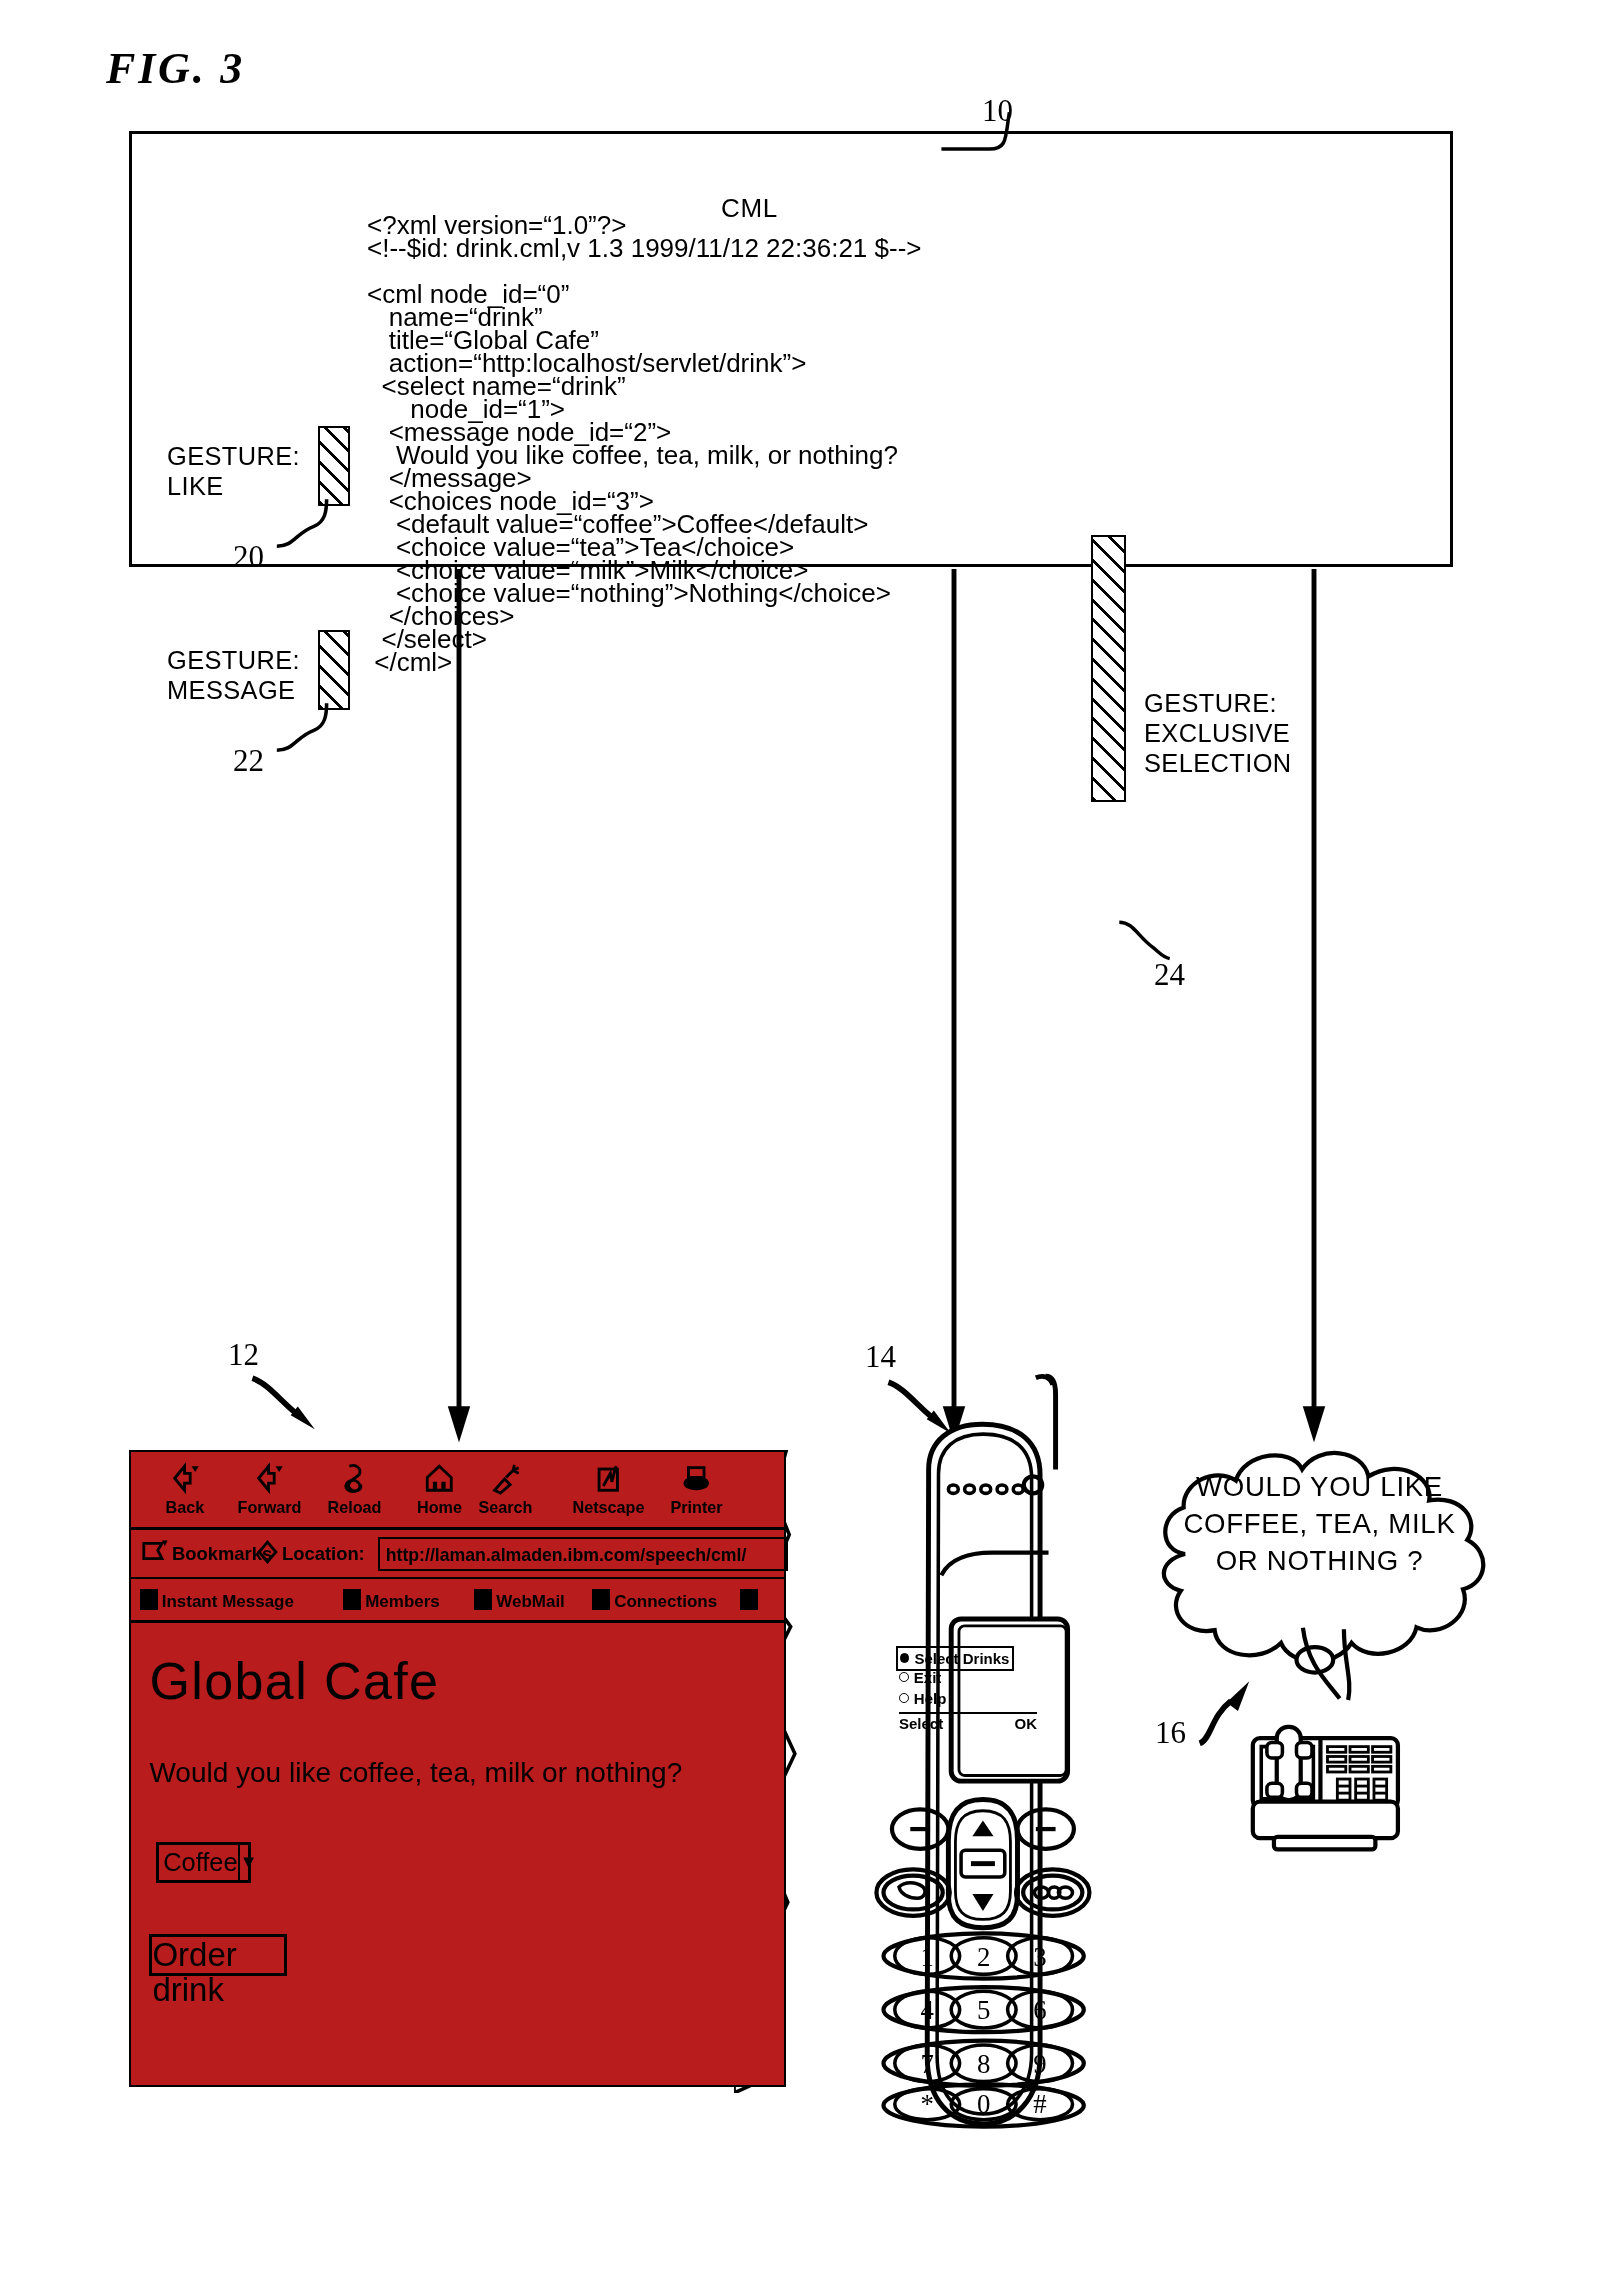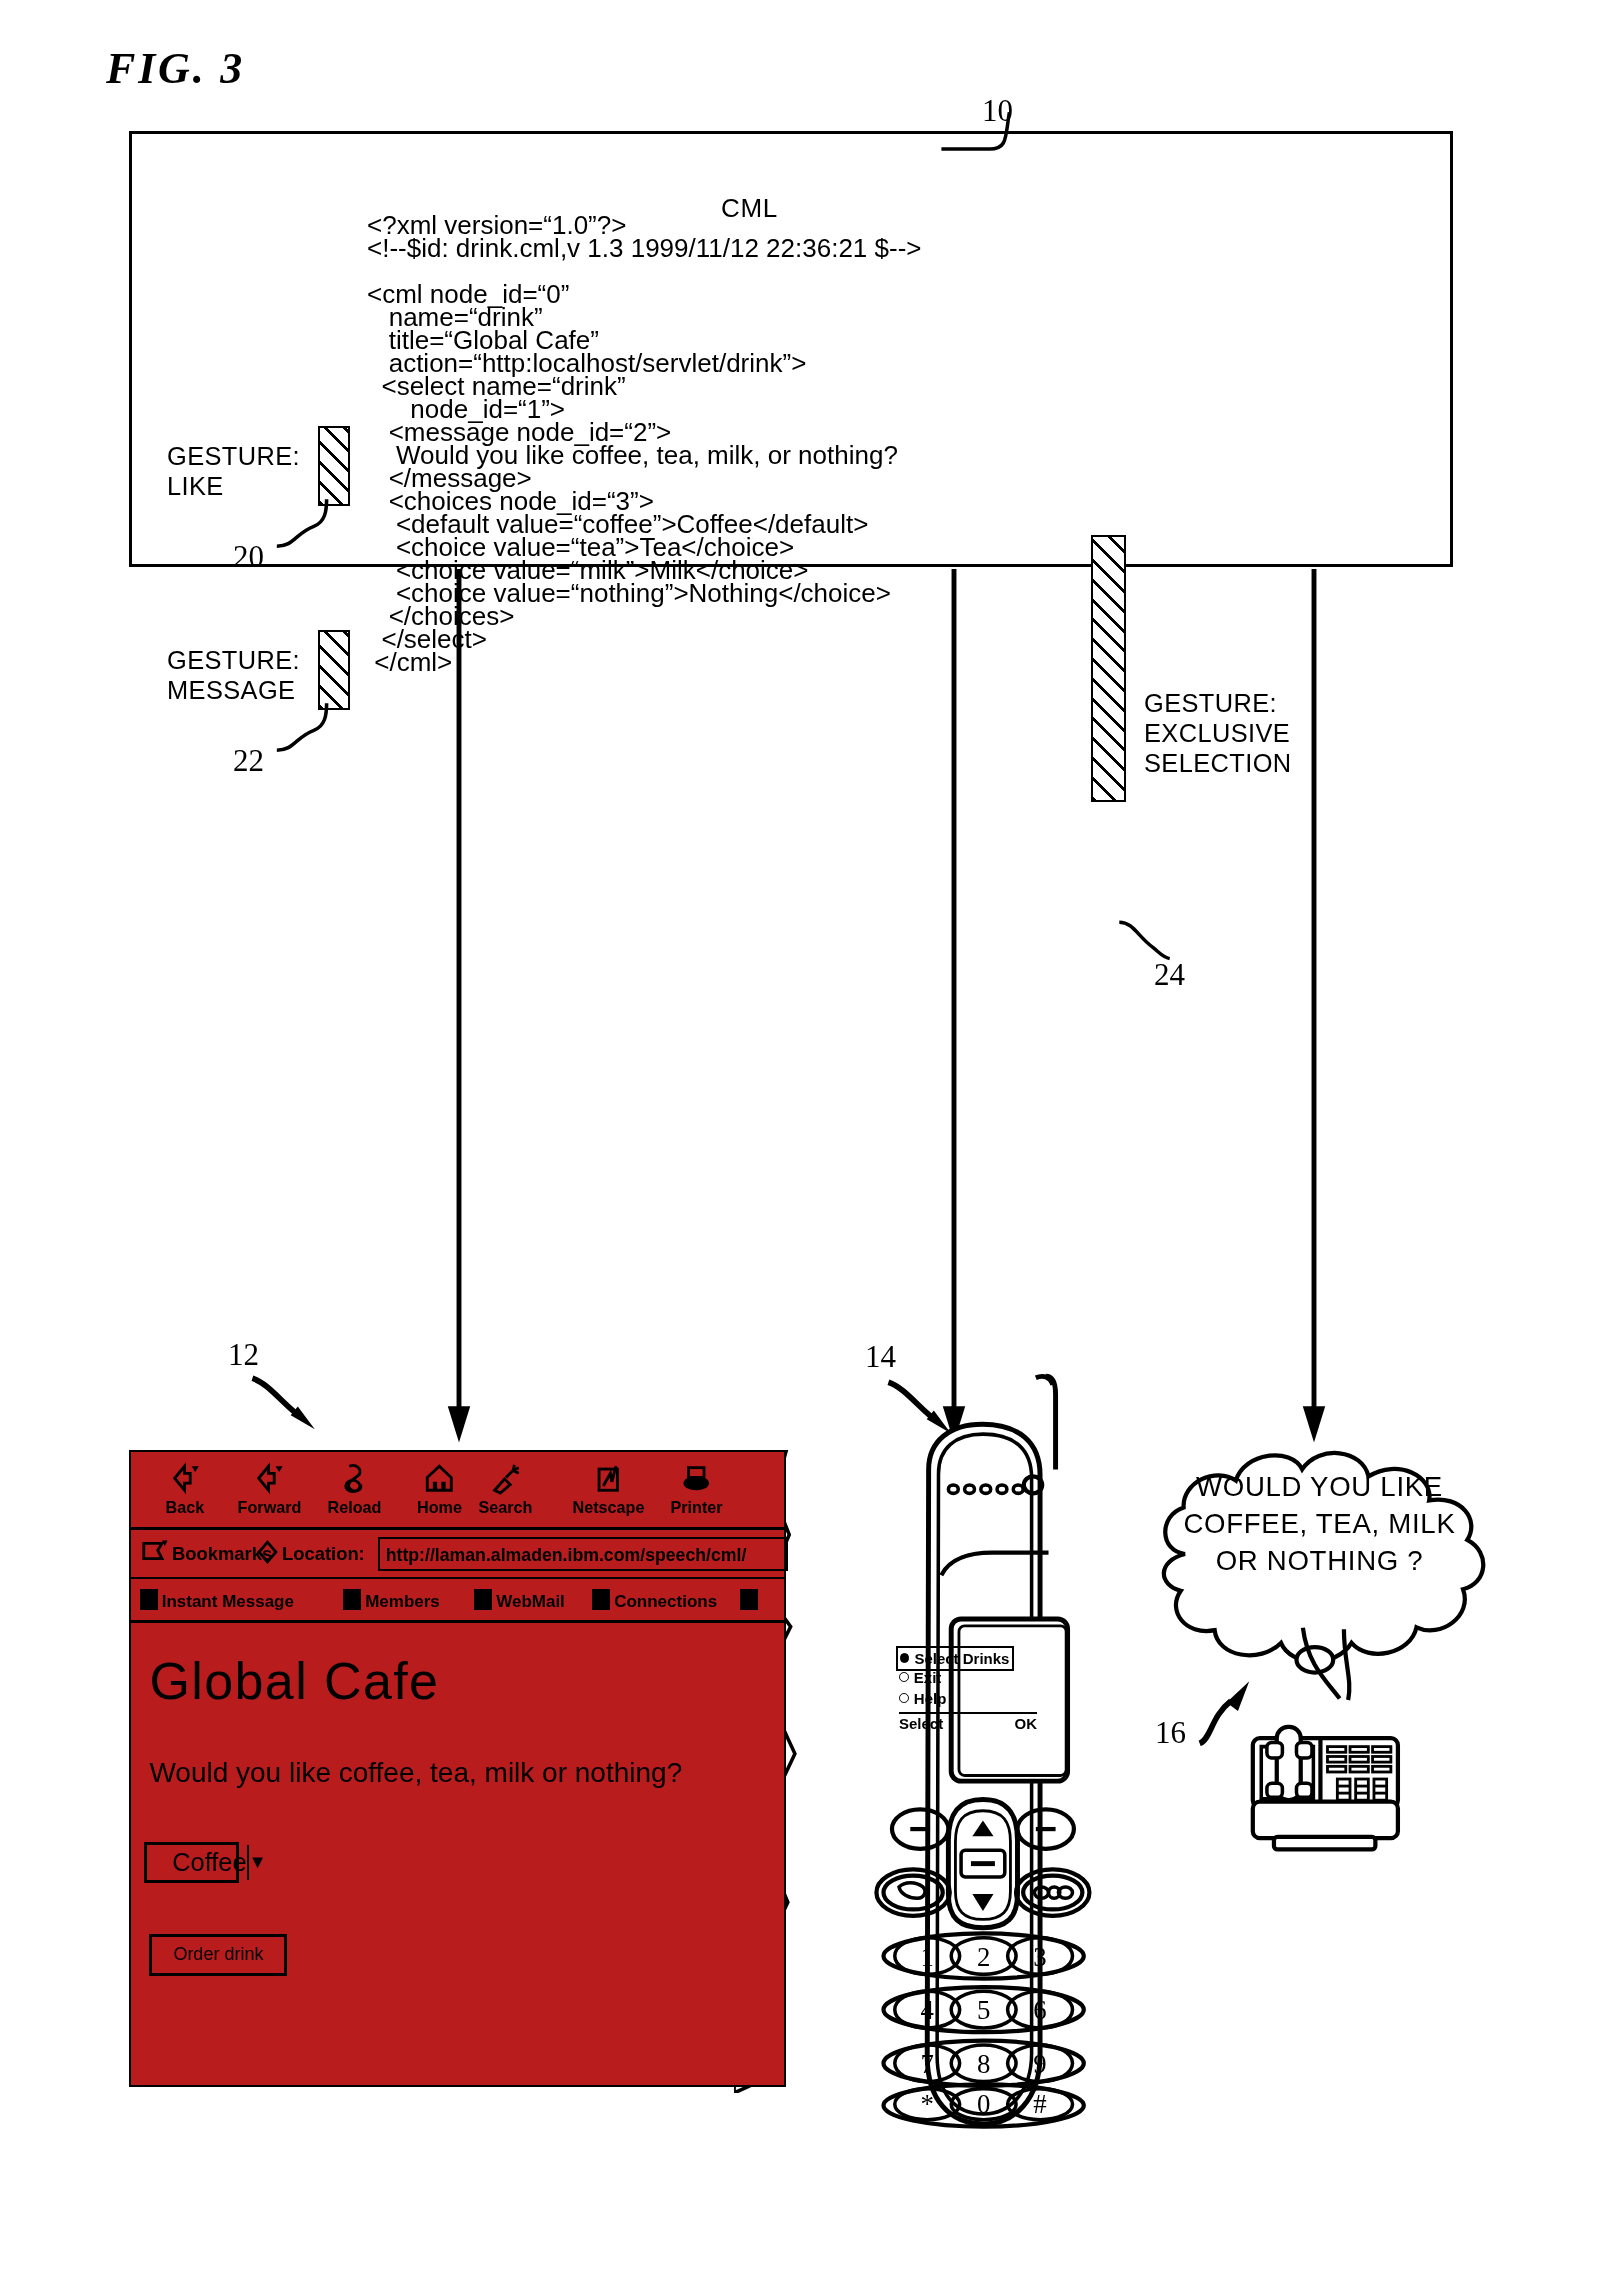--- a/index.html
+++ b/index.html
@@ -116,36 +116,36 @@
     position:absolute; left:18.4px; top:28px; font-size:52px;
     font-family:"Liberation Sans Narrow","Liberation Sans",sans-serif;
     letter-spacing:1.4px;
   }
   #page-msg{
     position:absolute; left:18.4px; top:134px; font-size:28px;
     font-family:"Liberation Sans Narrow","Liberation Sans",sans-serif;
     white-space:nowrap;
   }
   #drink-select{
-    position:absolute; left:13px; top:219px; width:95px; height:41px;
-    border:3.5px solid #000; box-sizing:border-box; display:flex;padding-left:21px;
+    position:absolute; left:25px; top:219px; width:95px; height:41px;
+    border:3.5px solid #000; box-sizing:border-box; display:flex;
   }
   #drink-value{
     flex:1; font-size:25.4px; padding-left:4.2px;
     font-family:"Liberation Sans Narrow","Liberation Sans",sans-serif;
     line-height:34px;
   }
   #drink-arrow{
     width:27px; border-left:2.8px solid #000; text-align:center; line-height:34px;
     font-size:18.4px;
   }
   #order-btn{
     position:absolute; left:18.4px; top:311px; width:138px; height:42px;
-    border:3.5px solid #000; box-sizing:border-box; text-align:center;
-    font-size:18px; line-height:35px;
+    border:3.5px solid #000; box-sizing:border-box; 
+    font-size:33px; line-height:35px;
     font-family:"Liberation Sans Narrow","Liberation Sans",sans-serif;
   }
 
   
   .arrow{ position:absolute; }
 
   
   #phone{ left:844px; top:1363px; width:268px; height:777px;}
   #phone-screen-text{
     position:absolute; left:899px; top:1646px; width:138px;

